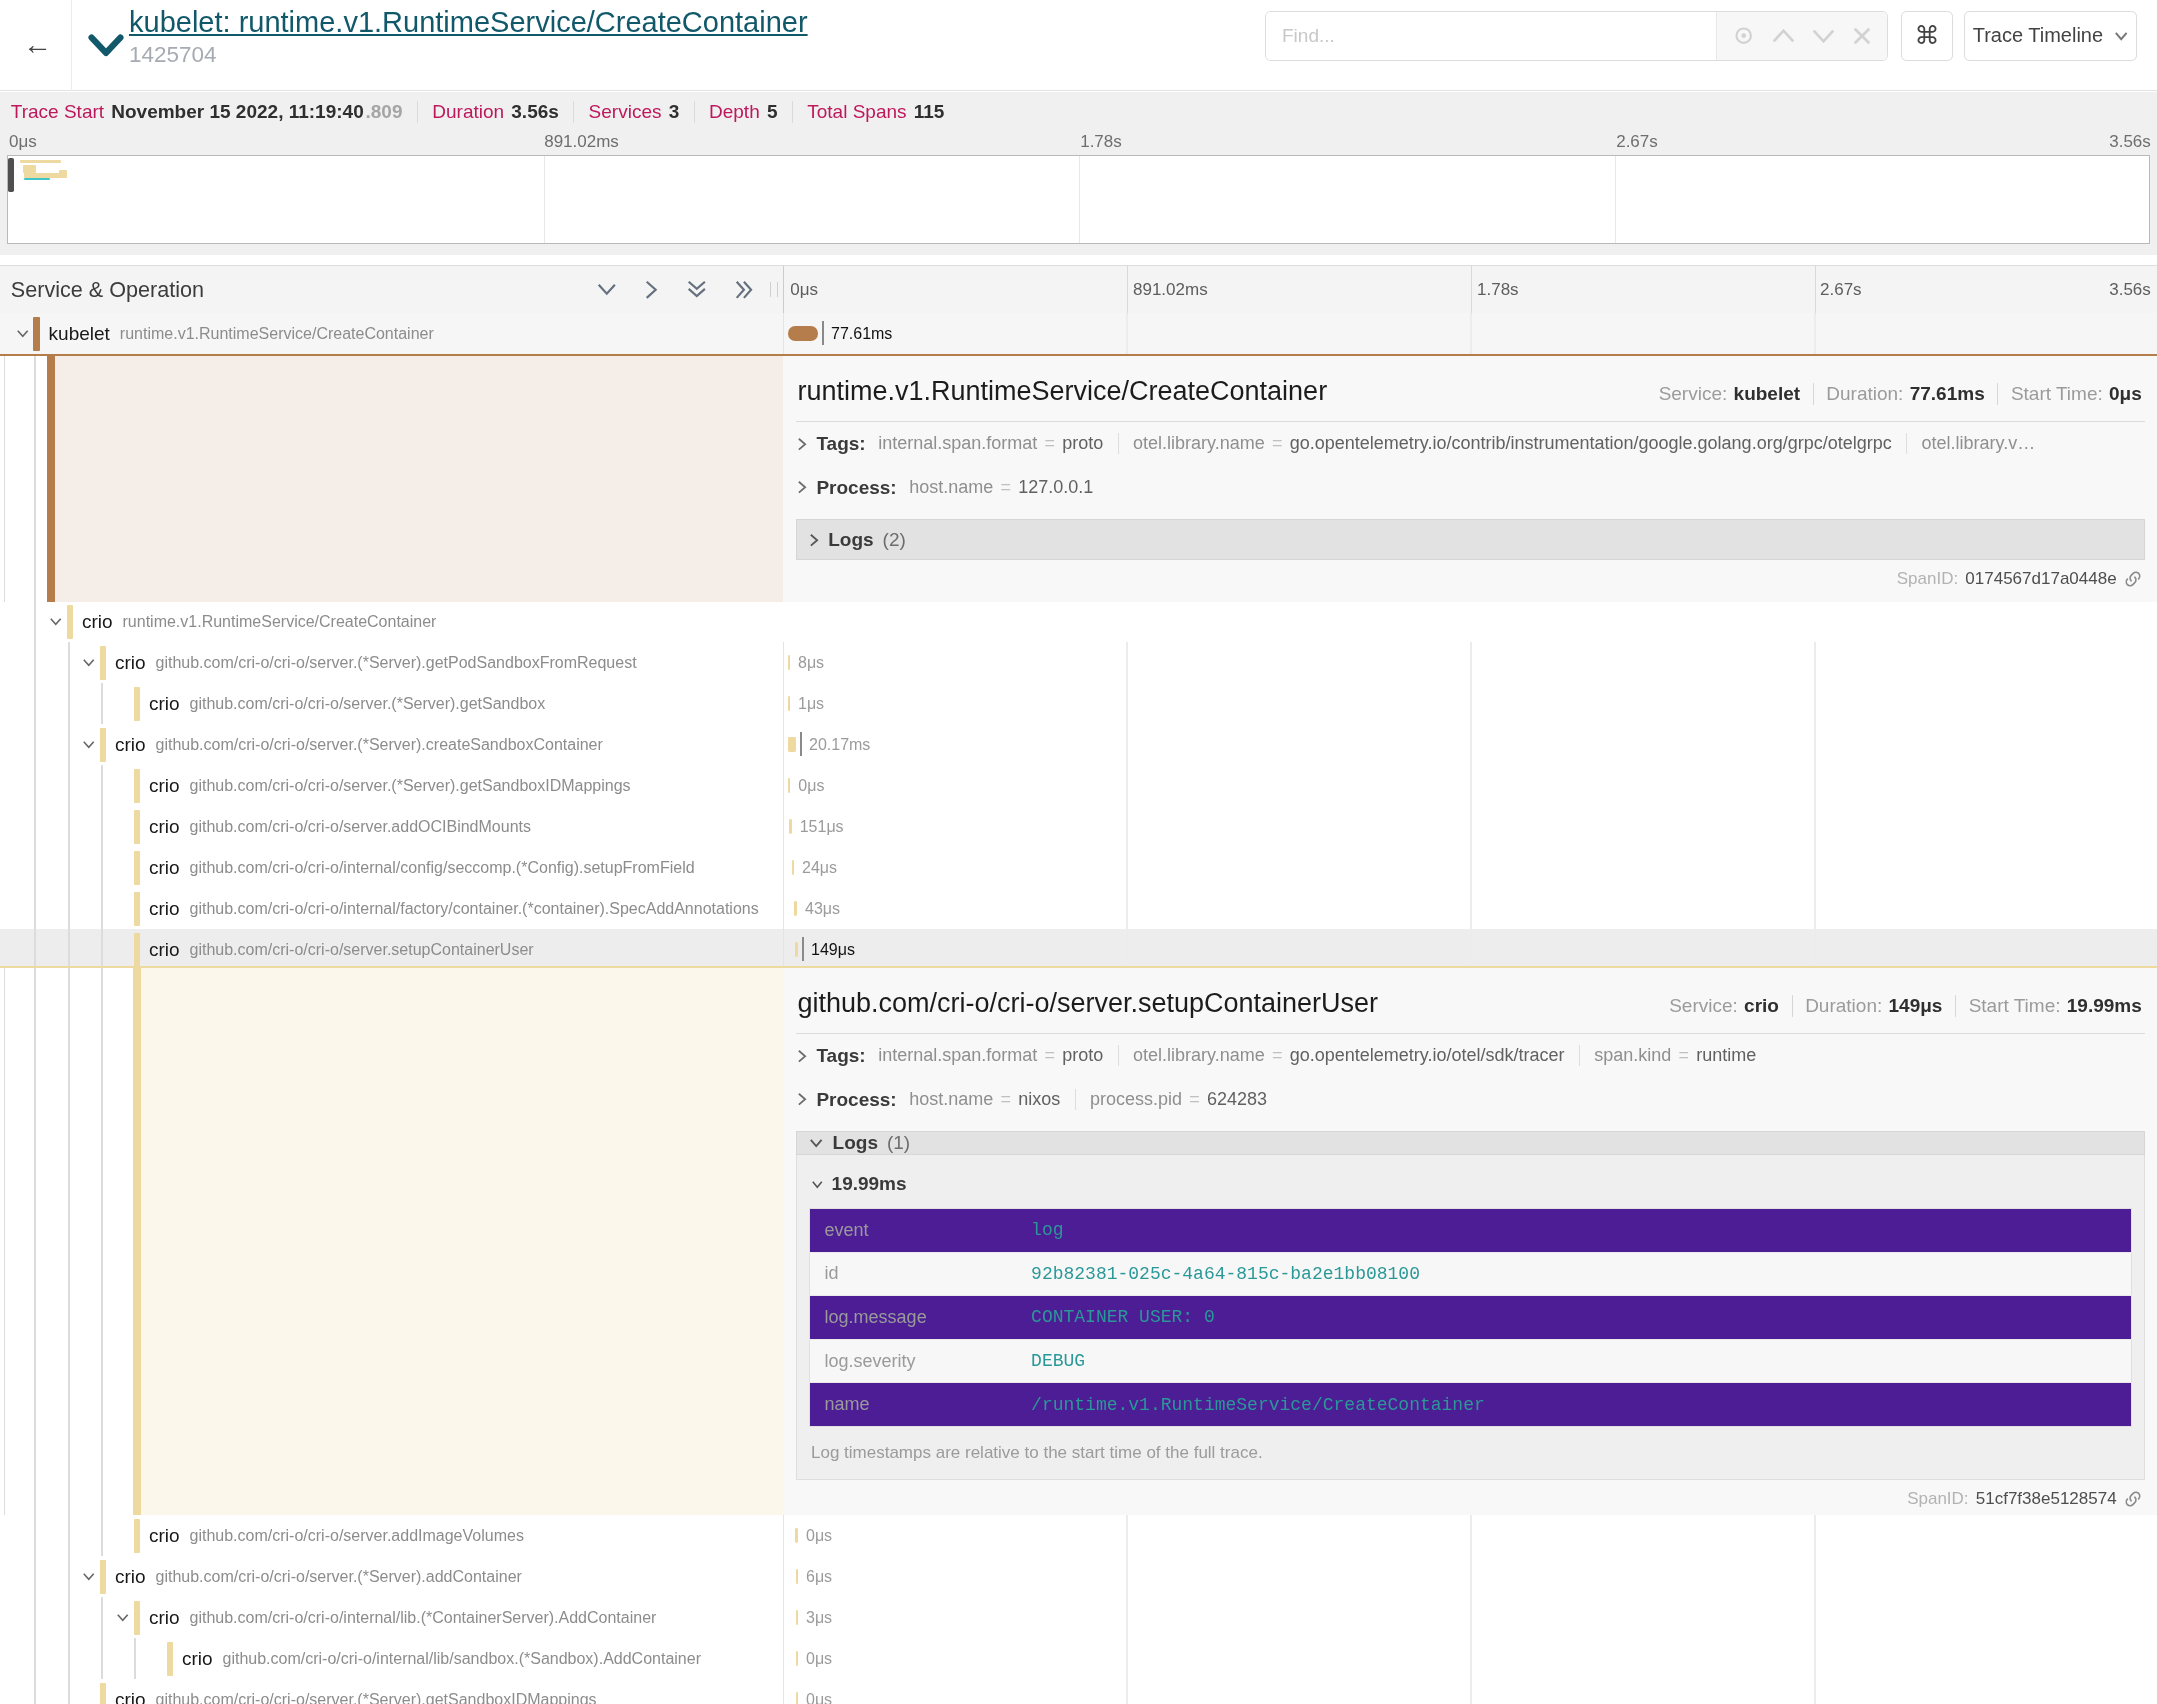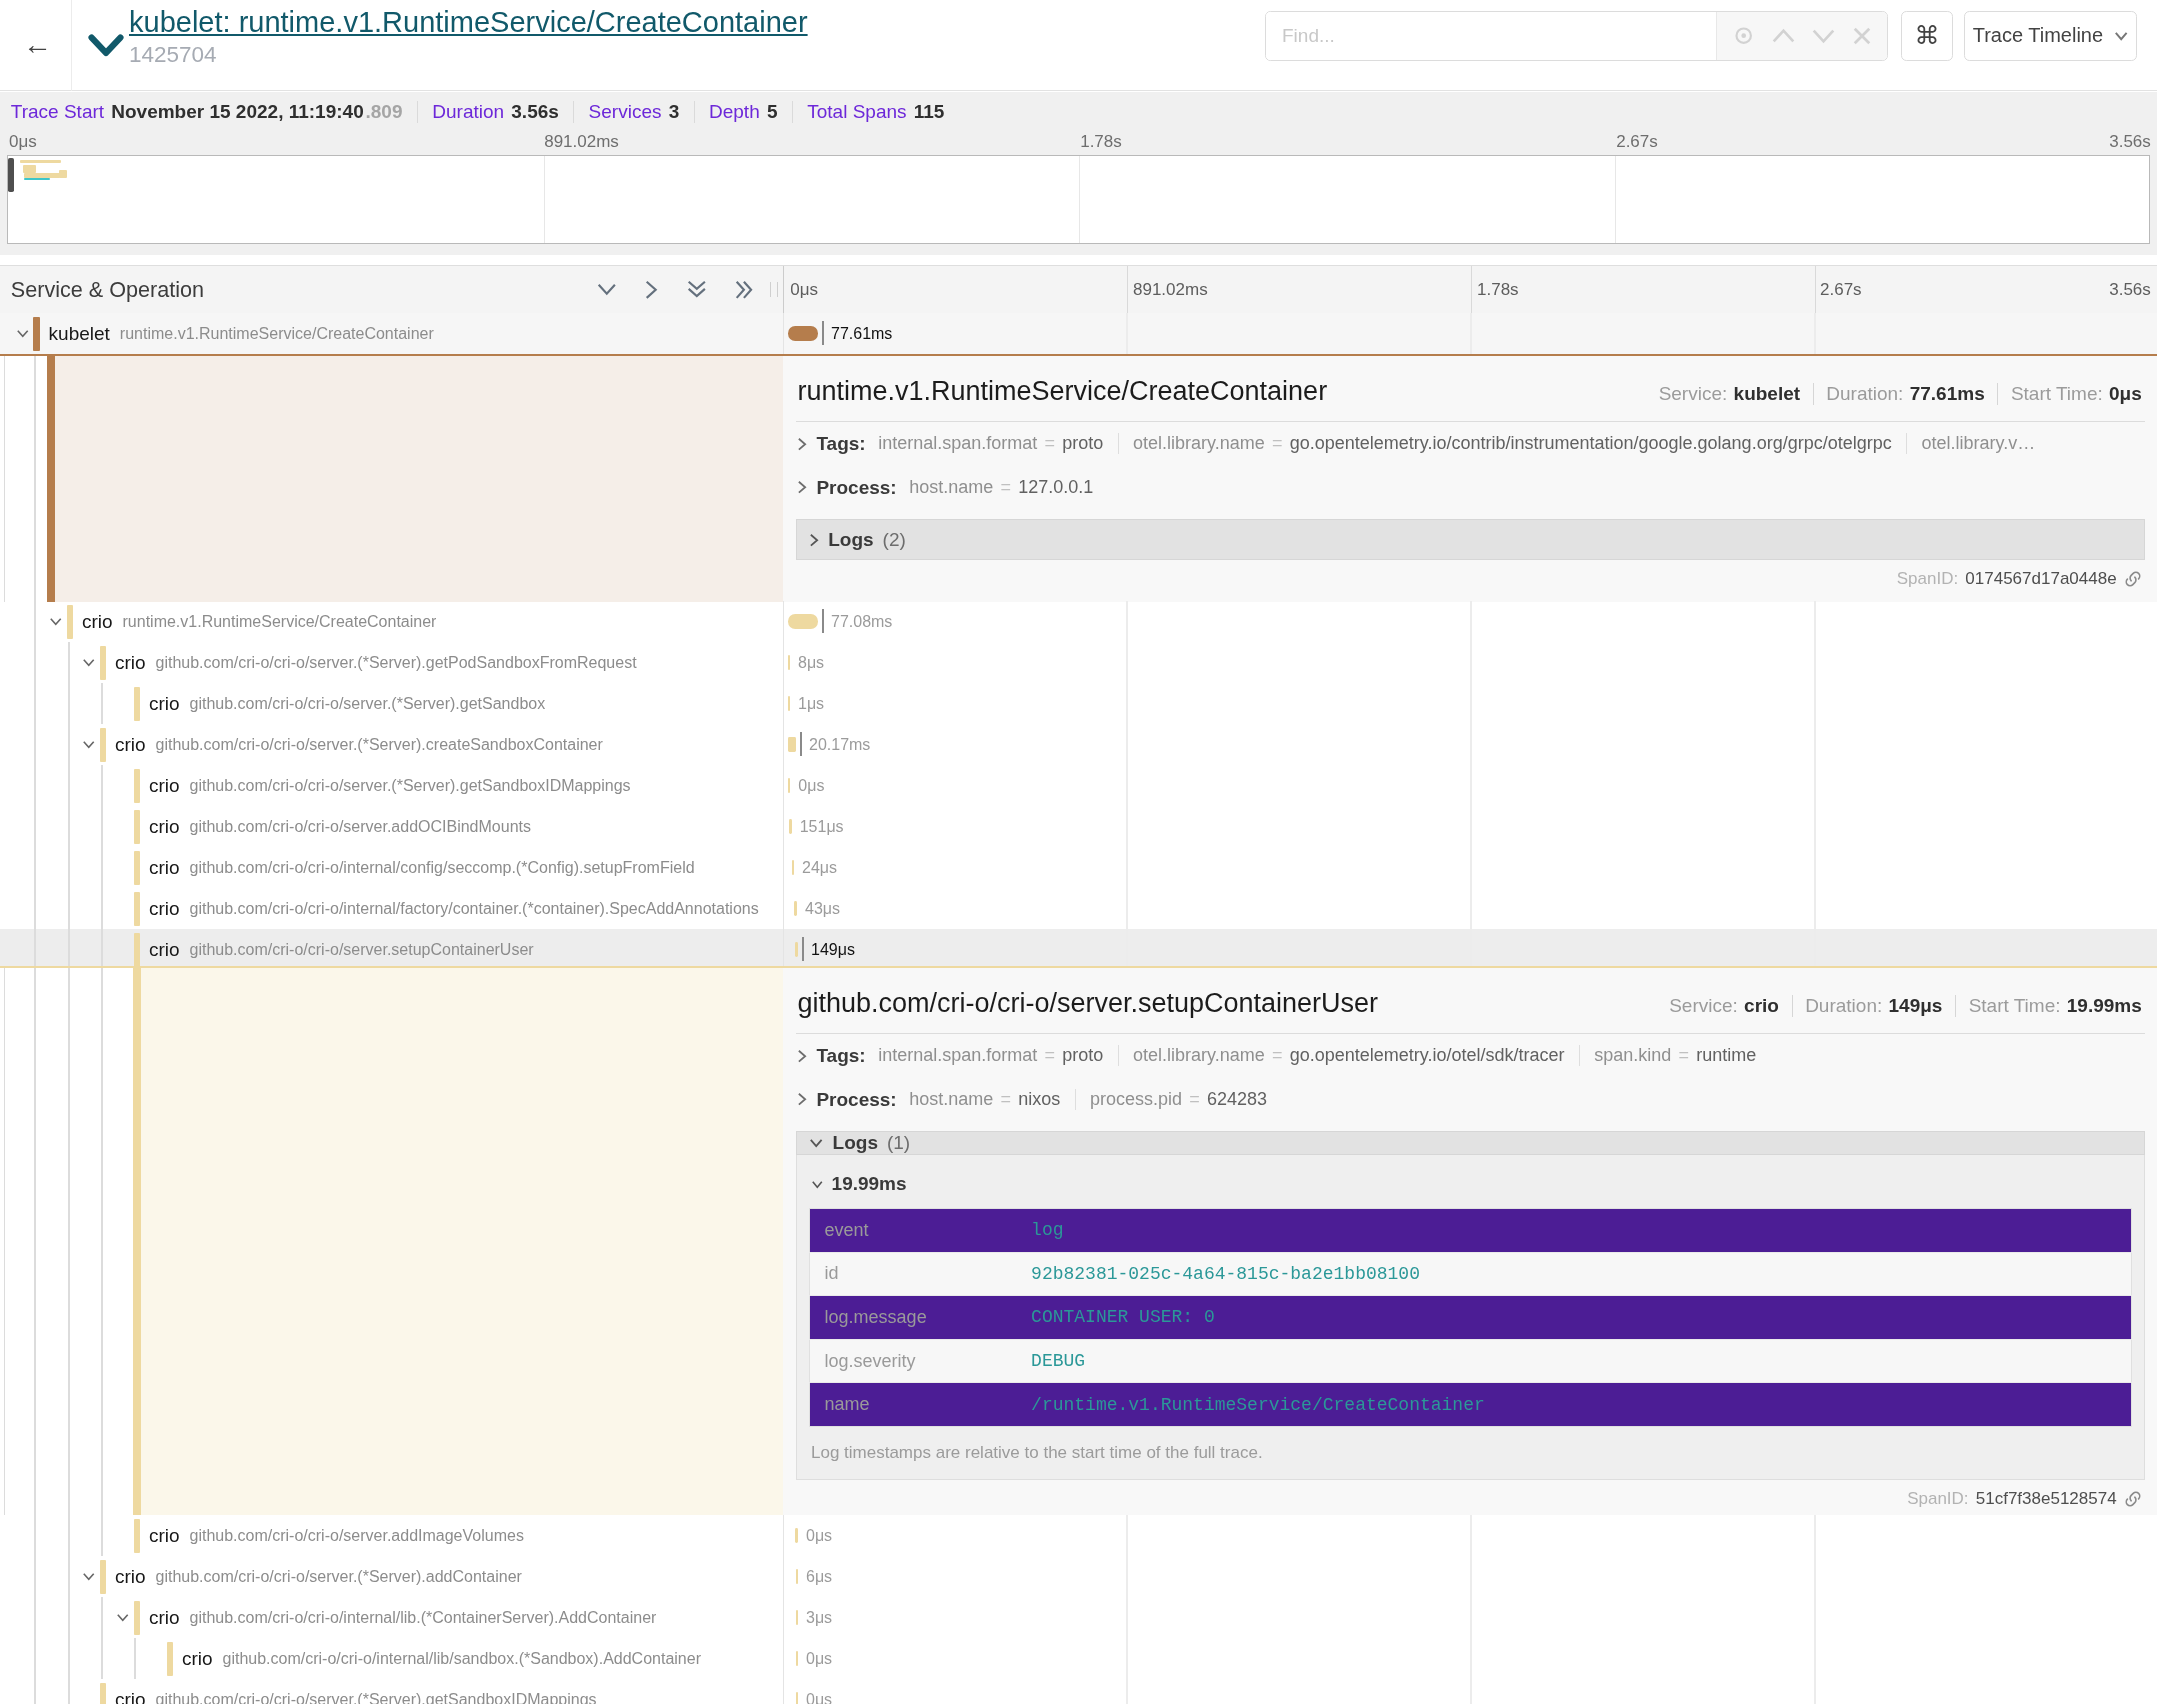--- a/index.html
+++ b/index.html
@@ -29,21 +29,21 @@
     background:#fff; display:flex; align-items:center; justify-content:center; cursor:pointer; color:#434343; }
   .cmd-btn { left:1901px; width:52px; font-size:25px; }
   .view-btn { left:1964px; width:173px; font-size:20px; gap:10.8px; }
 
   
   .gray-block { position:absolute; top:92px; left:0; width:2158px; height:163px; background:#f0f0f0; }
   .summary-row { position:absolute; top:9px; left:10.8px; display:flex; align-items:center; font-size:19px; }
   .sum-item { display:flex; align-items:baseline; gap:7.2px; padding:0 14.4px; border-right:0.9px solid #dadada; }
   .sum-item:first-child { padding-left:0; }
   .sum-item:last-child { border-right:none; }
-  .sum-label { color:#6d28d9; }
+  .sum-label { color:#be185d; }
   .sum-value { color:#2f2f2f; font-weight:bold; }
   .sum-suffix { color:#a5a5a5; font-weight:bold; }
   .mini-labels { position:absolute; top:40px; left:7.2px; right:7.2px; height:21.6px; font-size:17px; color:#6e6e6e; }
   .mini-labels span { position:absolute; top:0; }
   .mini-canvas { position:absolute; top:63px; left:7.2px; width:2143px; height:89px; background:#fff;
     border:0.9px solid #b9b9b9; cursor:crosshair; }
   .mini-grid { position:absolute; top:0; bottom:0; width:0.9px; background:#e7e7e7; }
   .mini-handle { position:absolute; left:0px; top:1.8px; width:5.4px; height:34px; background:#4f4f4f; border-radius:1.8px; cursor:ew-resize; }
   .mini-mark { position:absolute; border-radius:0.9px; }
 
@@ -347,25 +347,20 @@
         <span class="guide" style="left: 34px;"></span>
       <span class="chev-slot">
         <svg class="icon row-chev" width="13.5" height="9" viewBox="0 0 15 10">
           <polyline points="2,2 7.5,8 13,2" fill="none" stroke="#666" stroke-width="1.8"></polyline>
         </svg>
       </span>
       <span class="cbar" style="background: rgb(238, 217, 160);"></span>
       <span class="svc">crio</span>
       <span class="op">runtime.v1.RuntimeService/CreateContainer</span>
     </div>
-    <div class="time-col">
-      <span class="sbar" style="left: 3.7px; width: 30px; background: rgb(238, 217, 160); border-radius: 7.2px;"></span>
-      <span class="stick" style="left: 38px;"></span>
-      <span class="slabel" style="left: 47px;">77.08ms</span>
-    </div>
   </div>
 
   <div class="row">
     <div class="name-col" style="padding-left: 78px;">
         <span class="guide" style="left: 68px;"></span>
         <span class="guide" style="left: 34px;"></span>
       <span class="chev-slot">
         <svg class="icon row-chev" width="13.5" height="9" viewBox="0 0 15 10">
           <polyline points="2,2 7.5,8 13,2" fill="none" stroke="#666" stroke-width="1.8"></polyline>
         </svg>

